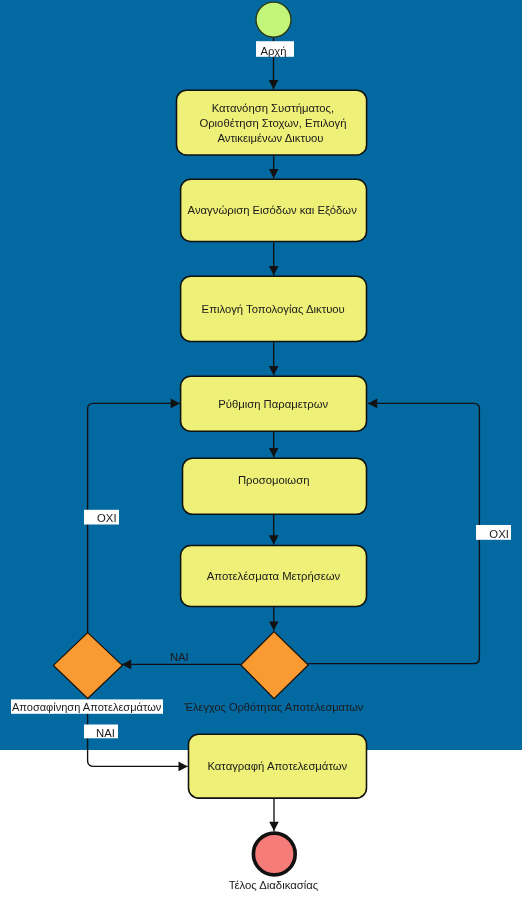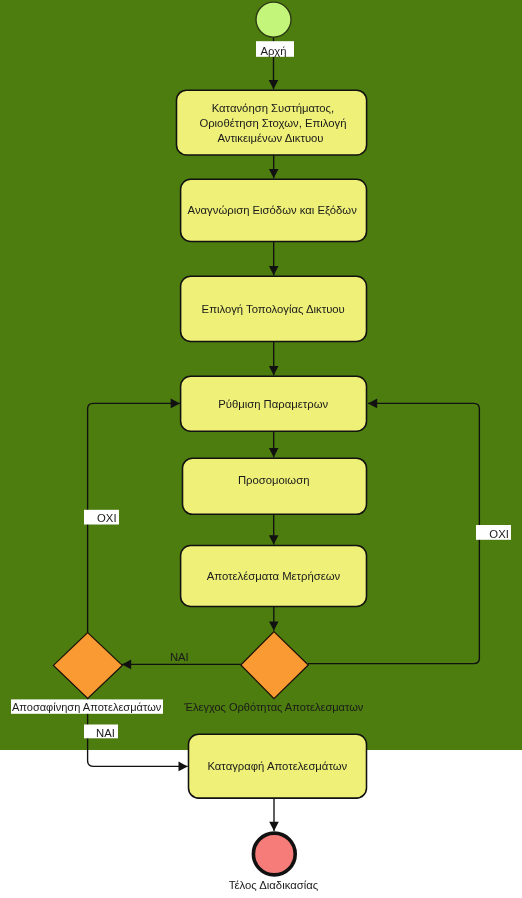--- a/index.html
+++ b/index.html
@@ -1,18 +1,18 @@
 <!DOCTYPE html>
 <html><head>
 <meta charset="utf-8">
 <title>Flowchart</title>
 <style>
   html,body{margin:0;padding:0;background:#ffffff;}
   body{width:522px;height:898px;overflow:hidden;font-family:"Liberation Sans",sans-serif;}
-  #canvas{position:relative;width:522px;height:750px;background:#4d7c0f;}
+  #canvas{position:relative;width:522px;height:750px;background:#0369a1;}
   svg{display:block;}
   .nodelabel{font-family:"Liberation Sans",sans-serif;font-size:11.3px;fill:#1a1a1a;}
   .outlabel{font-size:11.05px;}
 </style>
 </head>
 <body>
 
 <div id="canvas">
   <svg width="522" height="898" viewBox="0 0 522 898" xmlns="http://www.w3.org/2000/svg">
     <defs>

